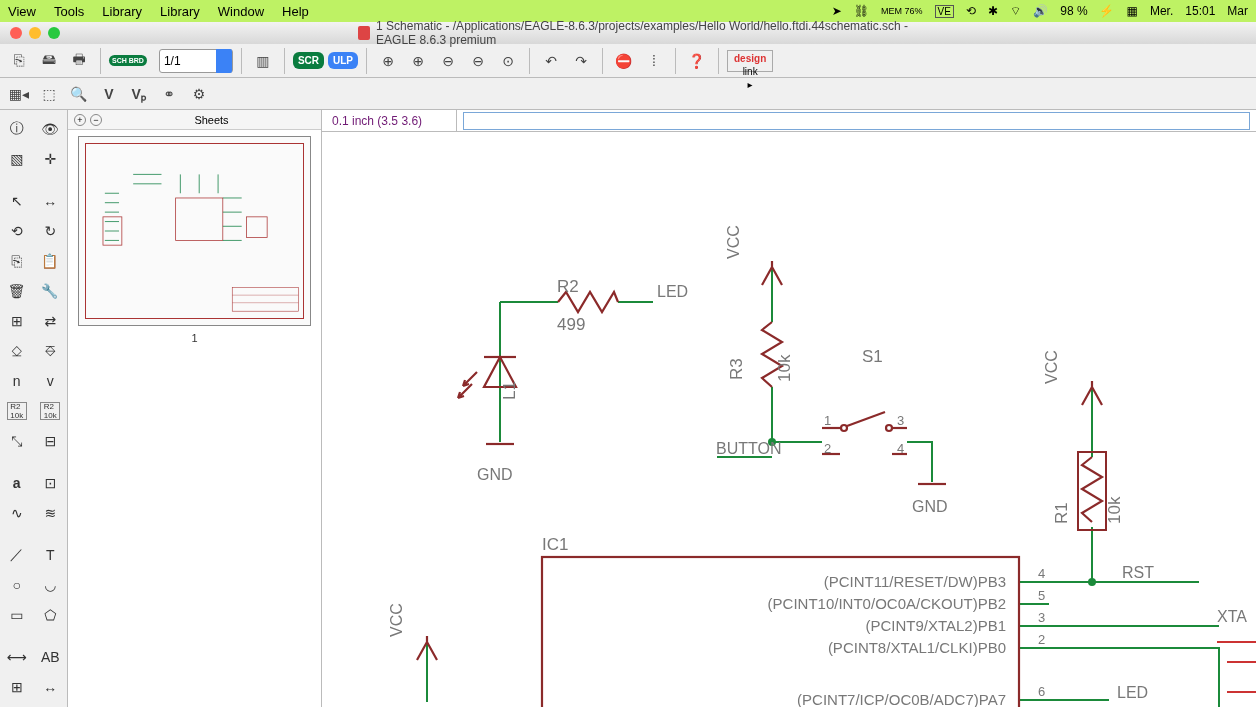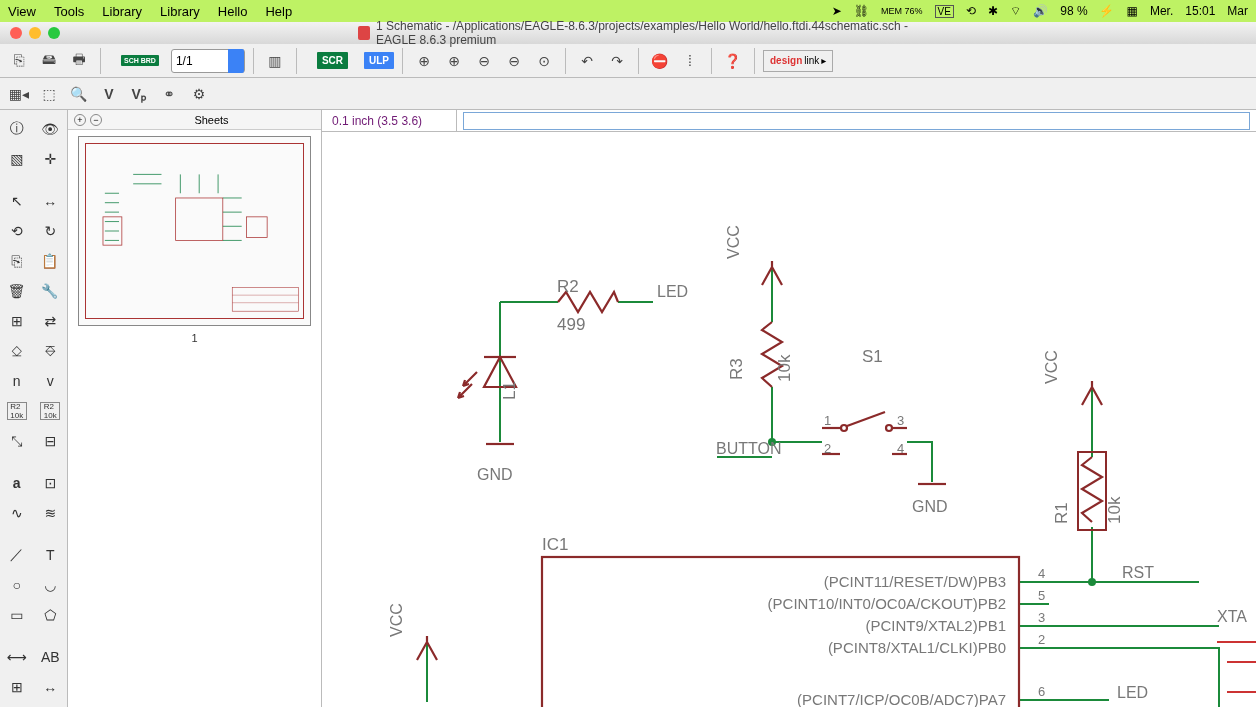--- a/index.html
+++ b/index.html
@@ -13,21 +13,21 @@
 .traffic div{width:12px;height:12px;border-radius:50%;}
 .tclose{background:#ff5f56;}.tmin{background:#ffbd2e;}.tmax{background:#27c93f;}
 .titlebar .title{position:absolute;left:50%;transform:translateX(-50%);font-size:12px;color:#444;display:flex;align-items:center;gap:6px;padding-left:44px;}
 .titlebar .ticon{width:14px;height:14px;background:#d44;border-radius:2px;}
 .toolbar1{height:34px;background:#f0f0f0;border-bottom:1px solid #bbb;display:flex;align-items:center;padding:0 6px;gap:4px;}
 .tbtn{width:26px;height:26px;display:flex;align-items:center;justify-content:center;border-radius:3px;font-size:14px;color:#444;}
 .sep{width:1px;height:26px;background:#bbb;margin:0 4px;}
 .sheetdrop{display:flex;align-items:center;height:24px;border:1px solid #999;border-radius:3px;background:#fff;margin-left:8px;}
 .sheetdrop input{width:56px;border:none;padding:0 4px;font-size:12px;outline:none;}
 .sheetdrop .spin{width:16px;height:24px;background:#3b82f6;border-radius:0 2px 2px 0;}
-.badge{padding:3px 5px;font-size:10px;font-weight:bold;color:#fff;border-radius:1px;margin-left:12px;}
+.badge{padding:3px 5px;font-size:10px;font-weight:bold;color:#fff;border-radius:6px;}
 .bscr{background:#0a7c3f;}.bulp{background:#3b82f6;}
 .toolbar2{height:32px;background:#f0f0f0;border-bottom:1px solid #bbb;display:flex;align-items:center;padding:0 6px;gap:4px;}
 .mainrow{display:flex;height:597px;}
 .toolcol{width:68px;background:#f0f0f0;border-right:1px solid #bbb;display:flex;flex-direction:column;padding-top:4px;}
 .trow{display:flex;}
 .tcell{width:34px;height:30px;display:flex;align-items:center;justify-content:center;font-size:14px;color:#333;}
 .tcellimg{width:20px;height:18px;border:1px solid #888;font-size:8px;display:flex;align-items:center;justify-content:center;}
 .sheets{width:254px;background:#fff;border-right:1px solid #bbb;display:flex;flex-direction:column;}
 .sheets .hdr{height:20px;background:#f5f5f5;border-bottom:1px solid #ccc;display:flex;align-items:center;font-size:11px;}
 .sheets .hdr .icns{display:flex;gap:4px;padding-left:6px;}
@@ -39,33 +39,33 @@
 .canvas-wrap{flex:1;display:flex;flex-direction:column;background:#fff;}
 .statusbar{height:22px;border-bottom:1px solid #bbb;display:flex;align-items:center;}
 .statusbar .coord{padding:0 10px;font-size:12px;color:#701a75;border-right:1px solid #bbb;height:100%;display:flex;align-items:center;width:135px;}
 .statusbar .cmdin{flex:1;height:18px;margin:0 6px;border:1px solid #7aa7d8;background:#fff;}
 .canvas{flex:1;position:relative;background:#fff;overflow:hidden;}
 .canvas svg{position:absolute;top:0;left:0;}
 .pinlbl{font:15px Arial;fill:#787878;}
 .complbl{font:17px Arial;fill:#787878;}
 .netlbl{font:16px Arial;fill:#787878;}
 .smalllbl{font:13px Arial;fill:#787878;}
-.designlink{border:1px solid #aaa;padding:2px 6px;font-size:10px;display:flex;align-items:center;gap:2px;height:22px;}
+.designlink{border:1px solid #aaa;padding:2px 6px;font-size:10px;display:flex;align-items:center;gap:2px;height:22px;flex-direction:column;}
 .designlink .d{color:#d33;font-weight:bold;}
 </style>
 </head>
 <body>
 
 <div class="menubar">
   <div class="left">
     <span>View</span>
     <span>Tools</span>
     <span>Library</span>
     <span>Library</span>
-    <span>Hello</span>
+    <span>Window</span>
     <span>Help</span>
   </div>
   <div class="right">
     <span>➤</span>
     <span>⛓</span>
     <span style="font-size:9px;line-height:1;">MEM 76%</span>
     <span style="border:1px solid #555;padding:0 2px;font-size:10px;">VE</span>
     <span>⟲</span>
     <span>✱</span>
     <span>⌔</span>

